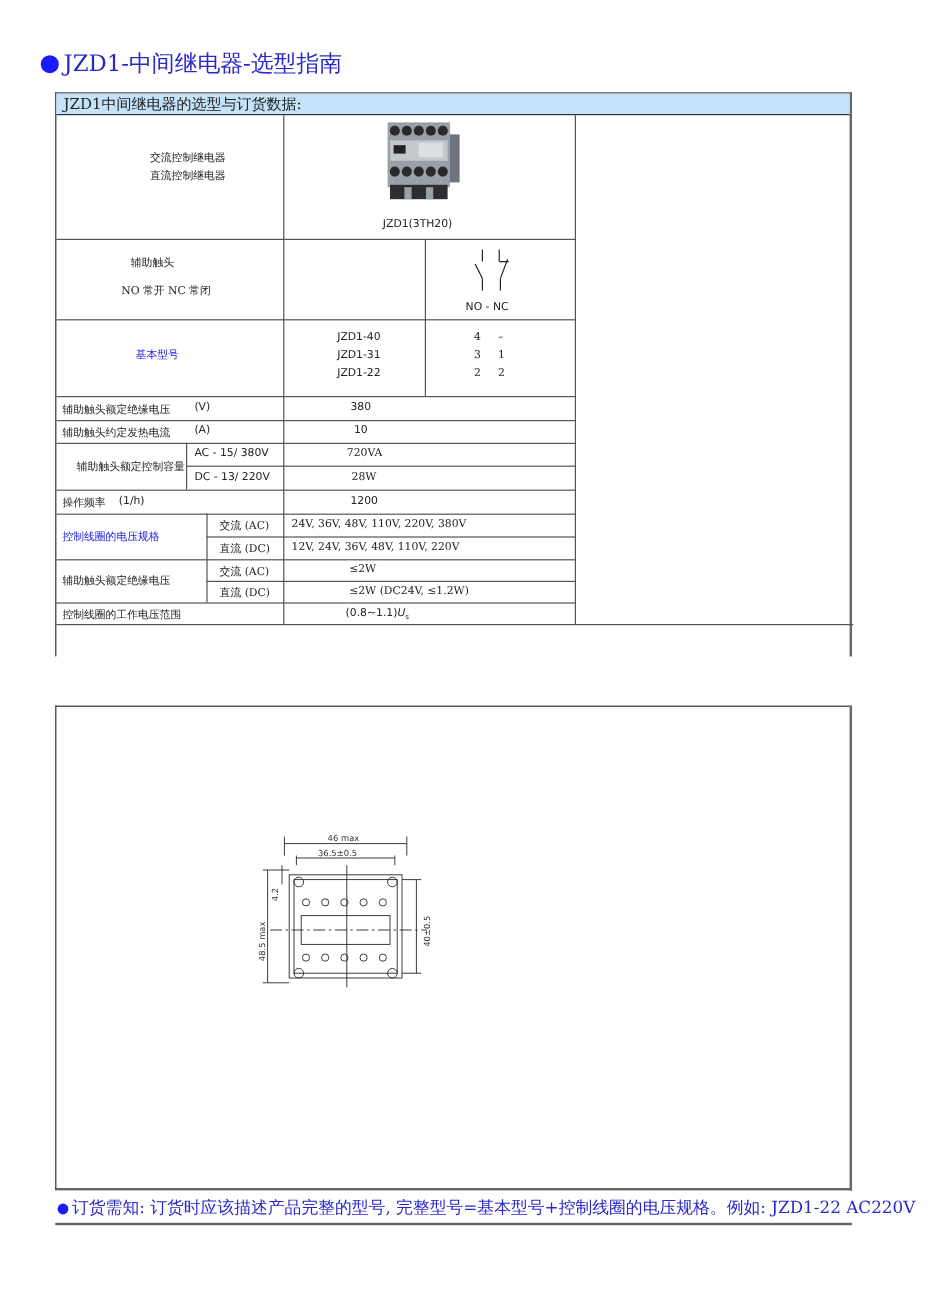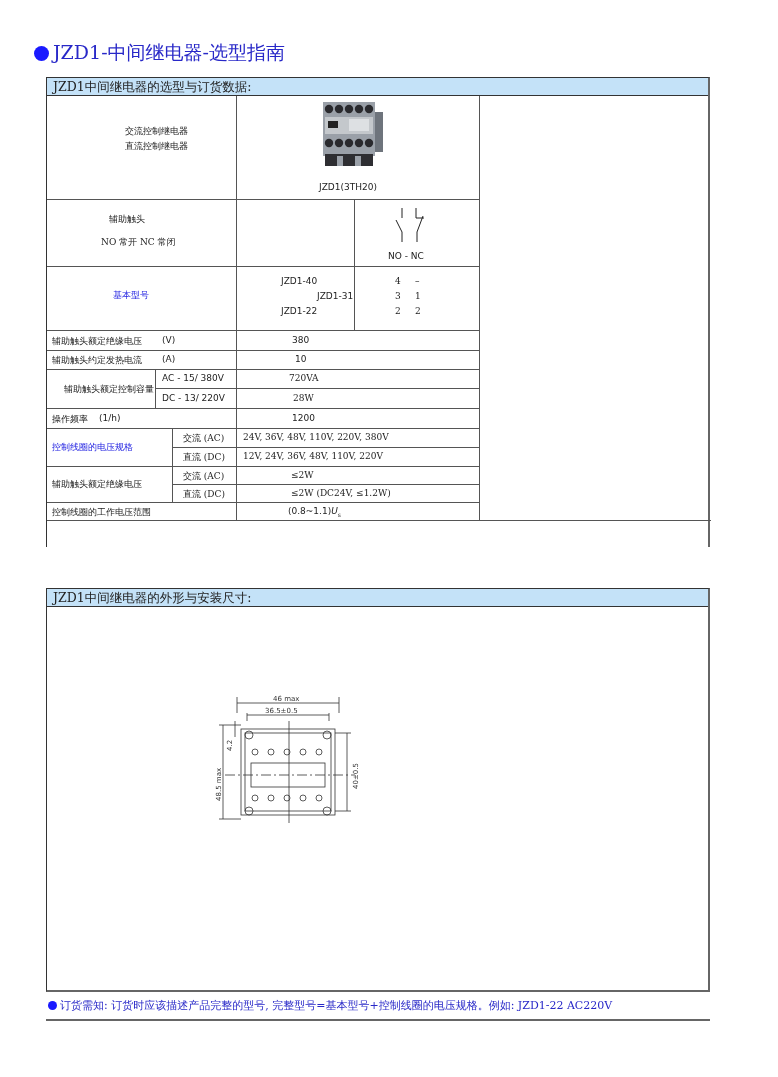--- a/index.html
+++ b/index.html
@@ -24,21 +24,21 @@
     }
 
     .abs { position: absolute; }
     .hl { position: absolute; height: 0; border-top: 1px solid #555; }
     .vl { position: absolute; width: 0; border-left: 1px solid #555; }
     .txt { position: absolute; font-size: 9px; font-family: "DejaVu Sans", sans-serif; color: #222; white-space: nowrap; }
     .cn { font-family: "DejaVu Serif", serif; }
     .blue { color: #1a1ae0; }
 
     .footer-note {
-      position: absolute; left: 48px; top: 998px; font-size: 11px; color: #2828c8;
+      position: absolute; left: 48px; top: 998px; font-size: 14px; color: #2828c8;
       display: flex; align-items: center; gap: 3px;
     }
     .footer-note .dot { width: 9px; height: 9px; border-radius: 50%; background: #1a1aff; display: inline-block; }
     .footer-rule { position: absolute; left: 46px; top: 1019px; width: 664px; height: 0; border-top: 2px solid #666; }
   </style>
 </head>
 <body>
 
 <div class="title">
   <span class="dot"></span>
@@ -109,21 +109,21 @@
         <line x1="24" y1="12" x2="32" y2="12"></line>
         <line x1="31" y1="10" x2="25" y2="26"></line>
         <line x1="25" y1="26" x2="25" y2="36"></line>
       </g>
     </svg>
   </div>
   <div class="txt" style="left:341px; top:173px;">NO - NC</div>
 
   <div class="txt cn blue" style="left:66px; top:211px;">基本型号</div>
   <div class="txt" style="left:234px; top:198px;">JZD1-40</div>
-  <div class="txt" style="left:234px; top:213px;margin-left:36px;">JZD1-31</div>
+  <div class="txt" style="left:234px; top:213px;">JZD1-31</div>
   <div class="txt" style="left:234px; top:228px;">JZD1-22</div>
   <div class="txt cn" style="left:348px; top:198px;">4</div>
   <div class="txt cn" style="left:368px; top:198px;">–</div>
   <div class="txt cn" style="left:348px; top:213px;">3</div>
   <div class="txt cn" style="left:368px; top:213px;">1</div>
   <div class="txt cn" style="left:348px; top:228px;">2</div>
   <div class="txt cn" style="left:368px; top:228px;">2</div>
 
   <div class="txt cn" style="left:5px; top:257px;">辅助触头额定绝缘电压</div>
   <div class="txt" style="left:115px; top:257px;">(V)</div>
@@ -155,21 +155,20 @@
   <div class="txt cn" style="left:136px; top:410px;">直流 (DC)</div>
   <div class="txt cn" style="left:244px; top:410px;">≤2W (DC24V, ≤1.2W)</div>
 
   <div class="txt cn" style="left:5px; top:428px;">控制线圈的工作电压范围</div>
   <div class="txt" style="left:241px; top:428px;">
     <span>(0.8~1.1)</span><i>U</i><sub style="font-size:6px;">s</sub>
   </div>
 </div>
 
 <div class="frame frame2">
-  <div class="section-header">JZD1中间继电器的外形与安装尺寸:</div>
 
   <div class="abs" style="left:168px; top:104px; width:150px; height:130px;">
     <svg width="150" height="130" viewBox="0 0 150 130" font-family="DejaVu Sans, sans-serif" font-size="7">
       <g stroke="#333" stroke-width="0.8" fill="none">
         <line x1="22" y1="4" x2="22" y2="20"></line>
           <line x1="124" y1="4" x2="124" y2="20"></line>
         <line x1="22" y1="10" x2="124" y2="10"></line>
         <line x1="32" y1="20" x2="32" y2="28"></line>
           <line x1="114" y1="20" x2="114" y2="28"></line>
         <line x1="32" y1="22" x2="114" y2="22"></line>

